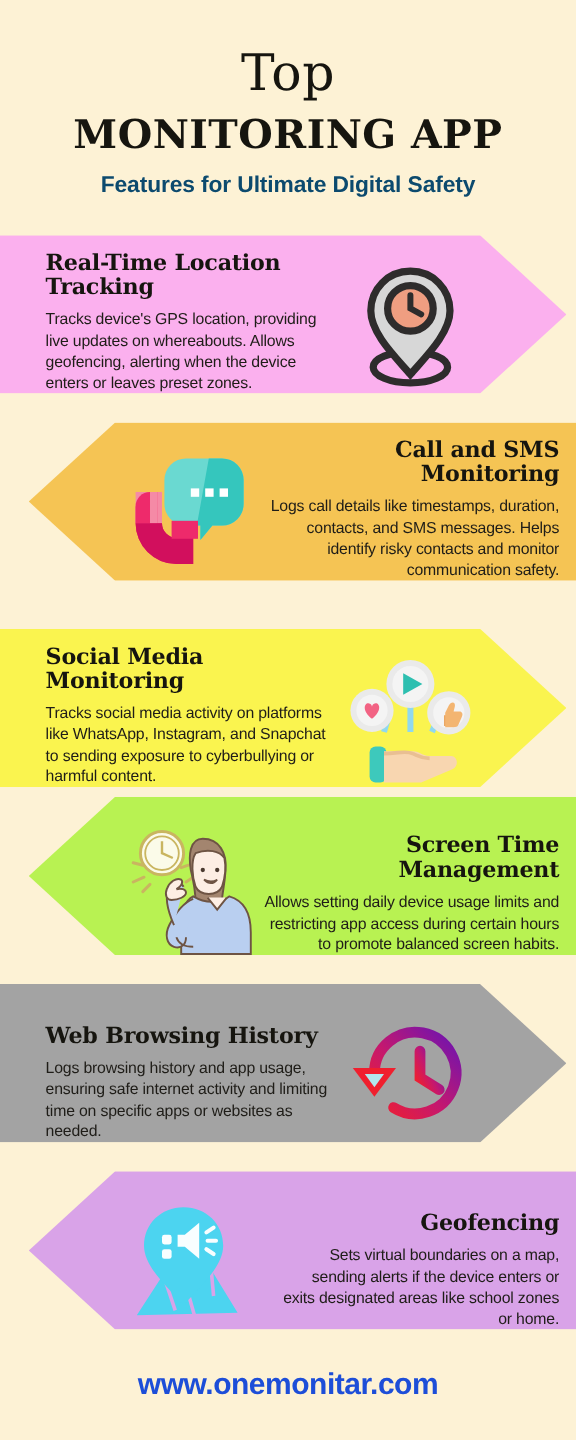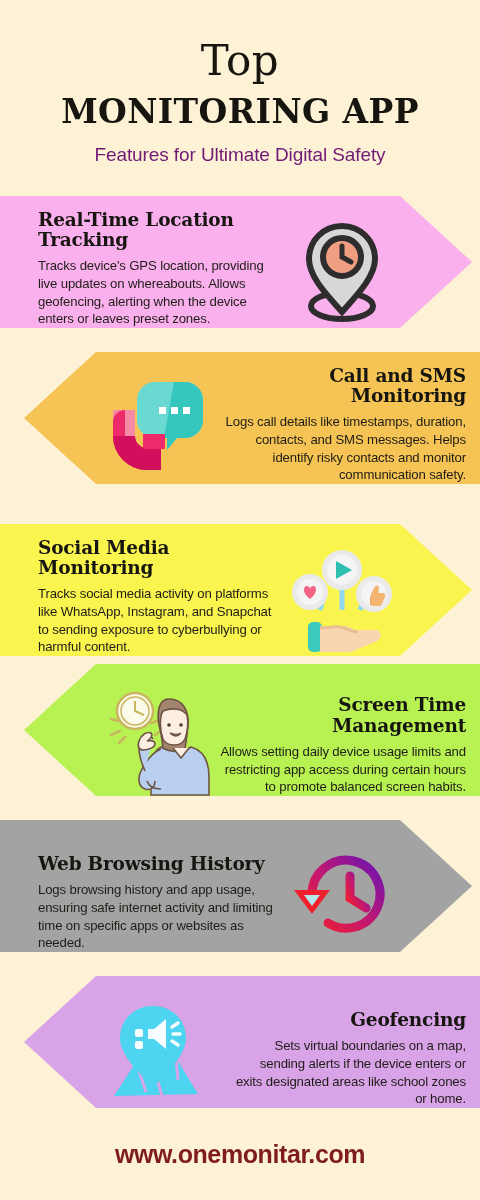--- a/index.html
+++ b/index.html
@@ -23,21 +23,21 @@
     font-size: 42px; font-weight: 400; color: #16150f;
     letter-spacing: 0.5px; line-height: 1; padding-top: 40px;
   }
   .h-main {
     font-family: "DejaVu Serif", "Liberation Serif", serif;
     font-size: 33px; font-weight: 700; color: #16150f;
     letter-spacing: 0.4px; line-height: 1; margin-top: 13px;
   }
   .h-sub {
     font-family: "Liberation Sans", sans-serif;
-    font-size: 19px; font-weight: 400; color: #701a75;
+    font-size: 19px; font-weight: 700; color: #0c4a6e;
     letter-spacing: -0.1px; margin-top: 16px;
   }
 
   
   .band {
     position: absolute;
     height: 132px;
     display: flex;
     align-items: flex-end;
   }
@@ -92,21 +92,21 @@
   #band-6 { top: 976px; background: #D9A3E8; gap: 17px; }
 
   
   #band-4 .band-title, #band-2 .band-title, #band-5 .band-title { font-size: 18.5px; }
 
   
   .footer {
     position: absolute; left: 0; top: 1140px; width: 480px;
     text-align: center;
     font-family: "Liberation Sans", sans-serif;
-    font-weight: 700; font-size: 25px; color: #7f1d1d;
+    font-weight: 700; font-size: 25px; color: #1d4ed8;
     letter-spacing: -0.4px;
   }
 
   svg { display: block; overflow: visible; }
 </style>
 </head>
 <body>
 
 <div class="page">
 

